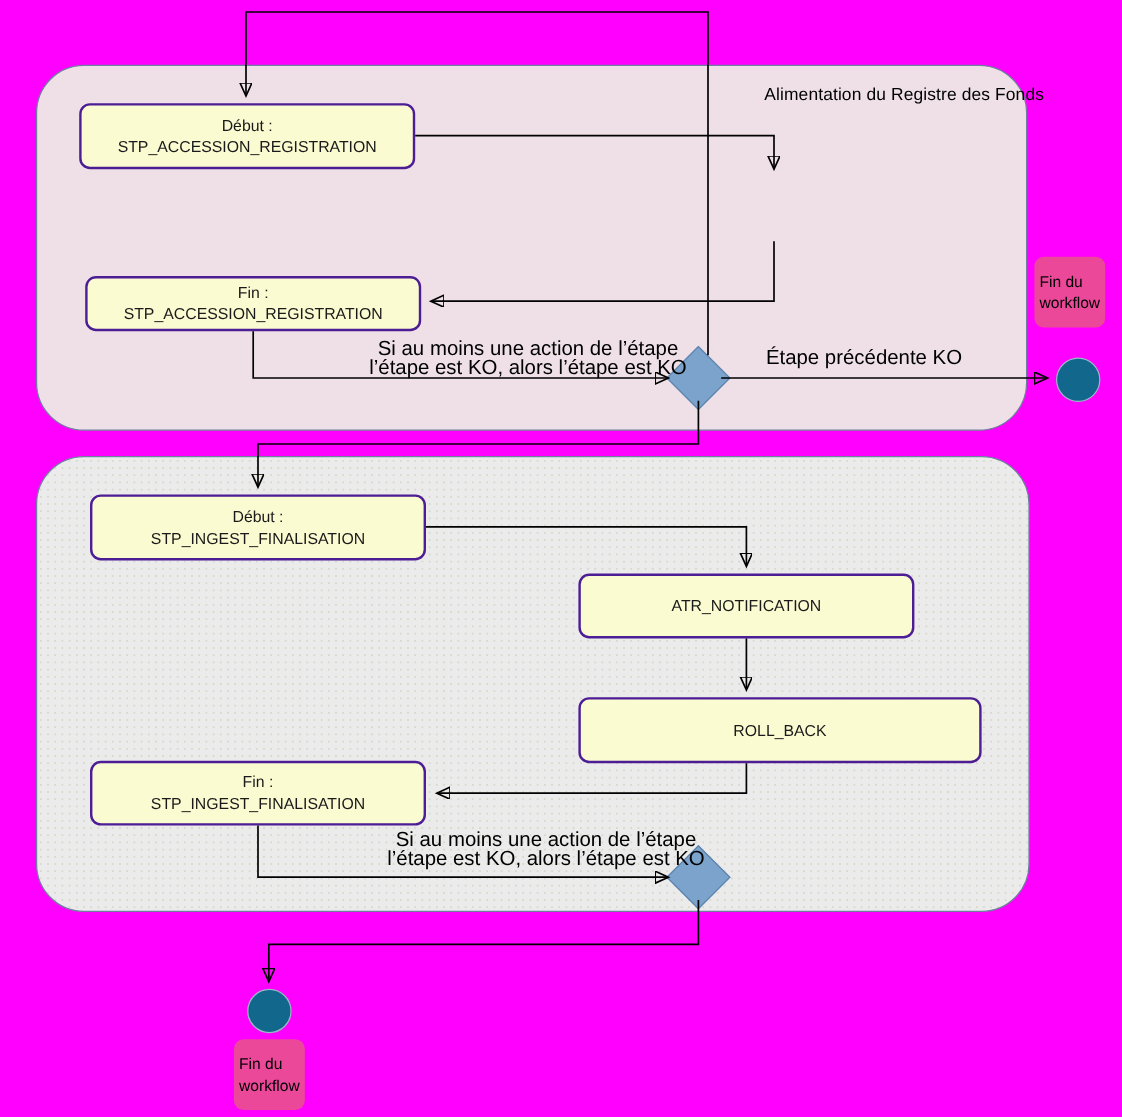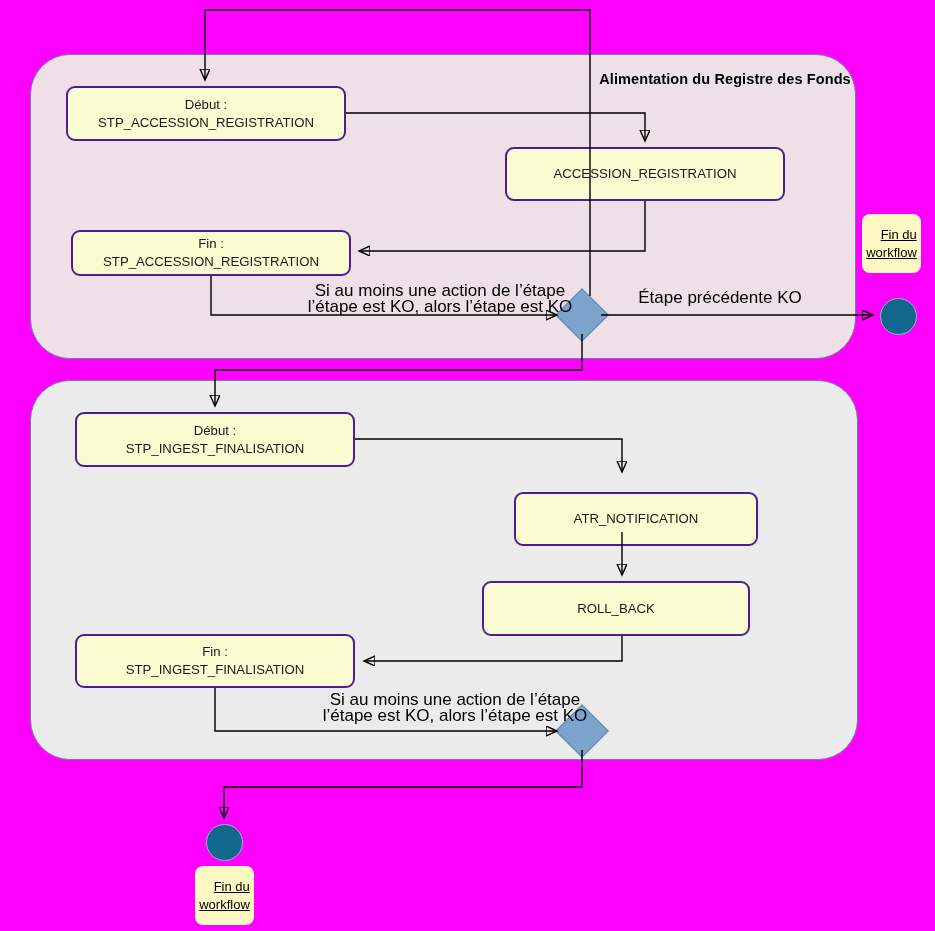--- a/index.html
+++ b/index.html
@@ -24,24 +24,24 @@
   }
   #panel-finalisation{
     left:30px;top:380px;width:828px;height:380px;
     background:#EBEBEB;
     background-image:
       radial-gradient(#d8d8cc 0.6px, transparent 0.7px);
     background-size:6px 6px;
   }
   .panel-title{
     position:absolute;
-    font-weight:bold;
+    font-weight:normal;
     font-size:14.5px;
     color:#000;
-    text-align:center;
+    text-align:right;
     line-height:19px;
     letter-spacing:.1px;
   }
   #title-accession{left:580px;top:70px;width:290px;}
   #title-finalisation{left:520px;top:414px;width:370px;}
 
   .node{
     position:absolute;
     background:#FBFBD2;
     border:2px solid #4c1d95;
@@ -51,32 +51,31 @@
     align-items:center;
     justify-content:center;
     text-align:center;
     font-size:13.2px;
     line-height:18px;
     color:#1a1a1a;
     white-space:pre-line;
   }
   .endbox{
     position:absolute;
-    background:#fef9c3;
+    background:#ec4899;
     border-radius:8px;
     box-sizing:border-box;
     display:flex;
     align-items:center;
     justify-content:center;
-    text-align:right;
+    text-align:left;
     font-size:13px;
     line-height:18px;
     color:#000;
     white-space:pre-line;
-    text-decoration:underline;
   }
   .endcircle{
     position:absolute;
     background:#11688C;
     border:1px solid #9bb8c6;
     border-radius:50%;
     box-sizing:border-box;
   }
   .diamond{
     position:absolute;
@@ -105,21 +104,20 @@
 <div id="canvas">
 
   <div class="panel" id="panel-accession"></div>
 
   <div class="panel-title" id="title-accession">Alimentation du Registre
 des Fonds</div>
 
   <div class="node" id="n-debut-accession" style="left:66px;top:86px;width:280px;height:55px;">Début :
 STP_ACCESSION_REGISTRATION</div>
 
-  <div class="node" id="n-accession-registration" style="left:505px;top:147px;width:280px;height:54px;">ACCESSION_REGISTRATION</div>
 
   <div class="node" id="n-fin-accession" style="left:71px;top:230px;width:280px;height:46px;">Fin :
 STP_ACCESSION_REGISTRATION</div>
 
   <div class="diamond" id="d-top" style="left:563px;top:296px;width:38px;height:38px;"></div>
 
   <div class="edge-label" id="lbl-ko-top" style="left:305px;top:283px;width:270px;">Si au moins une action de l’étape
 l’étape est KO, alors l’étape est KO</div>
 
   <div class="edge-label" id="lbl-prec-ko" style="left:620px;top:290px;width:200px;">Étape précédente KO</div>
@@ -128,23 +126,23 @@
 
   <div class="endbox" id="b-top" style="left:862px;top:214px;width:59px;height:59px;">Fin du
 workflow</div>
 
   <div class="panel" id="panel-finalisation"></div>
 
 
   <div class="node" id="n-debut-ingest" style="left:75px;top:412px;width:280px;height:55px;">Début :
 STP_INGEST_FINALISATION</div>
 
-  <div class="node" id="n-atr" style="left:482px;top:492px;width:244px;height:54px;margin-left:32px;">ATR_NOTIFICATION</div>
+  <div class="node" id="n-atr" style="left:482px;top:478px;width:280px;height:54px;">ATR_NOTIFICATION</div>
 
-  <div class="node" id="n-rollback" style="left:482px;top:581px;width:268px;height:55px;">ROLL_BACK</div>
+  <div class="node" id="n-rollback" style="left:482px;top:581px;width:336px;height:55px;">ROLL_BACK</div>
 
   <div class="node" id="n-fin-ingest" style="left:75px;top:634px;width:280px;height:54px;">Fin :
 STP_INGEST_FINALISATION</div>
 
   <div class="diamond" id="d-bottom" style="left:563px;top:712px;width:38px;height:38px;"></div>
 
   <div class="edge-label" id="lbl-ko-bottom" style="left:320px;top:692px;width:270px;">Si au moins une action de l’étape
 l’étape est KO, alors l’étape est KO</div>
 
   <div class="endcircle" id="c-bottom" style="left:206px;top:824px;width:37px;height:37px;"></div>

